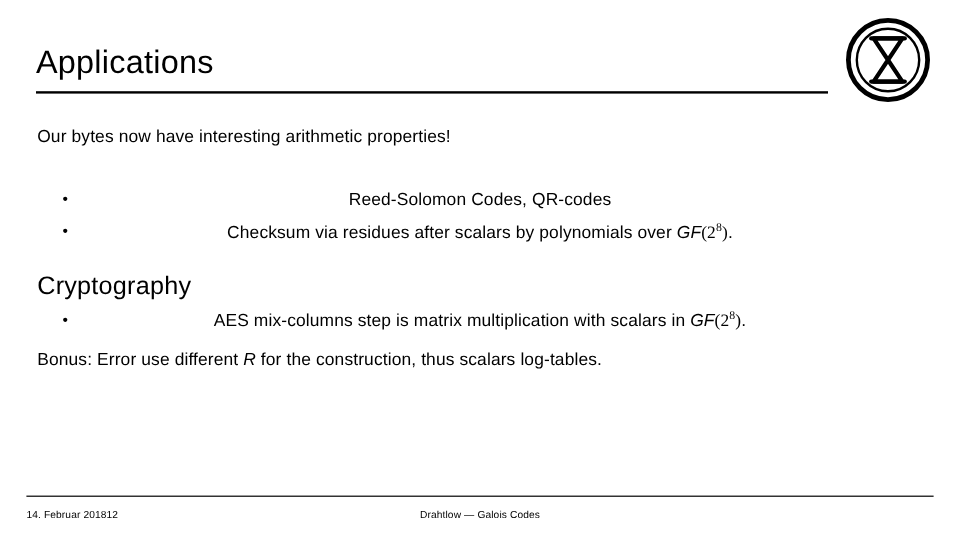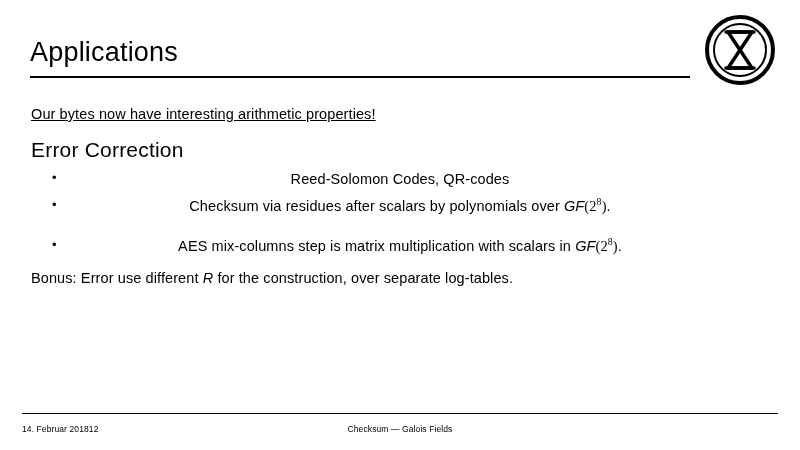--- a/index.html
+++ b/index.html
@@ -53,22 +53,22 @@
 
   
   .body {
     position: absolute;
     left: 31px;
     top: 106px;
     width: 700px;
   }
   .intro {
     font-size: 14.5px;
-    letter-spacing: 0.1px;
-    text-decoration: underline;
+    margin-bottom: 22px;
+    letter-spacing: 0.1px;
   }
   .section-heading {
     font-size: 21px;
     font-weight: normal;
     margin: 0 0 10px 0;
     letter-spacing: 0.2px;
   }
   .bullets {
     list-style: none;
     margin: 0 0 0 0;
@@ -159,44 +159,44 @@
     <div class="slide-title">Applications</div>
     <div class="title-rule"></div>
   </div>
 
   <div class="body">
 
     <div class="intro">Our bytes now have interesting arithmetic properties!</div>
 
     <div class="gap-1"></div>
 
-    <h2 class="section-heading">Error Correction</h2>
     <ul class="bullets">
       <li>
         <span>Reed-Solomon Codes, QR-codes</span>
       </li>
       <li>
         <span>Checksum via residues after scalars by polynomials over </span><span class="mathit">GF</span><span class="mathrm">(</span><span class="mathrm">2</span><sup class="mathrm">8</sup><span class="mathrm">)</span><span>.</span>
       </li>
     </ul>
 
     <div class="gap-2"></div>
 
+    <h2 class="section-heading">Cryptography</h2>
     <ul class="bullets">
       <li>
         <span>AES mix-columns step is matrix multiplication with scalars in </span><span class="mathit">GF</span><span class="mathrm">(</span><span class="mathrm">2</span><sup class="mathrm">8</sup><span class="mathrm">)</span><span>.</span>
       </li>
     </ul>
 
     <div class="bonus">
-      <span>Bonus: Error use different </span><span class="mathit">R</span><span> for the construction, over separate log-tables.</span>
+      <span>Bonus: Error use different </span><span class="mathit">R</span><span> for the construction, thus scalars log-tables.</span>
     </div>
 
   </div>
 
   <div class="footer-rule"></div>
   <div class="footer">
     <div class="footer-left">14. Februar 2018</div>
-    <div class="footer-center">Checksum — Galois Fields</div>
+    <div class="footer-center">Drahtlow — Galois Codes</div>
     <div class="footer-right">12</div>
   </div>
 
 </div>
 
 </body></html>

